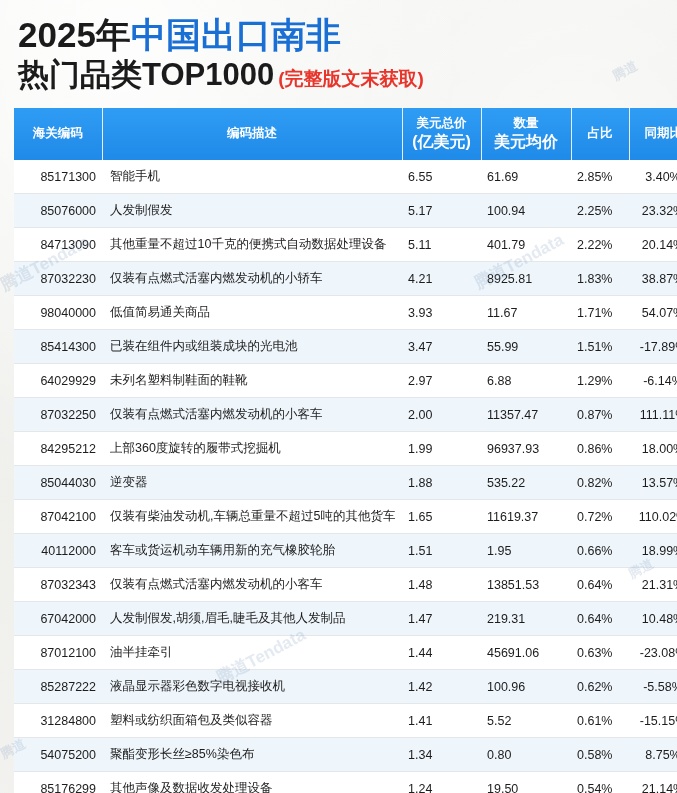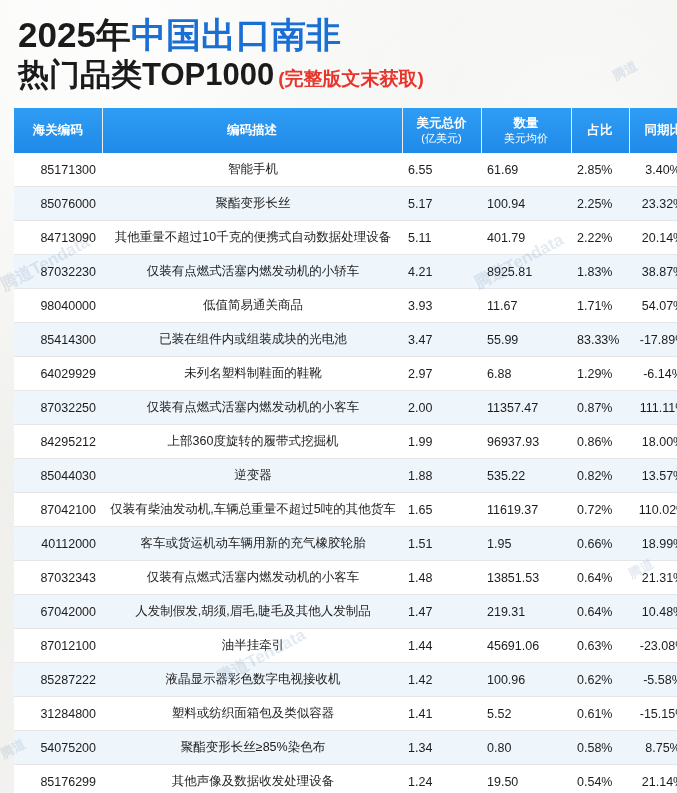--- a/index.html
+++ b/index.html
@@ -75,36 +75,36 @@
     font-weight: bold;
     text-align: center;
     padding: 7px 2px;
     border-right: 1px solid #e9eef2;
     line-height: 1.35;
     vertical-align: middle;
   }
   table.data thead th:last-child { border-right: none; }
   .th-sub {
     display: block;
-    font-size: 11px;
-    font-weight: normal;
+    font-size: 16px;
+    font-weight: bold;
   }
   table.data tbody td {
     font-size: 12.5px;
     color: #1d1d1d;
     padding: 8px 6px;
     border-bottom: 1px solid #e3e7ea;
     background: #ffffff;
     white-space: nowrap;
     overflow: hidden;
     text-overflow: ellipsis;
   }
   tbody tr.alt td { background: #eef5fb; }
   .c-code { text-align: right; padding-left: 10px !important; }
-  .c-desc { text-align: center; padding-left: 8px !important; }
+  .c-desc { text-align: left; padding-left: 8px !important; }
   .c-num { text-align: left; }
   .c-pos { text-align: center; color: #e8342a; font-weight: normal; }
   .c-neg { text-align: center; color: #16a34a; font-weight: normal; }
   
   .wm {
     position: absolute;
     color: rgba(120,150,185,0.20);
     font-size: 17px;
     font-weight: bold;
     transform: rotate(-28deg);
@@ -171,21 +171,21 @@
         <tr>
           <td class="c-code">85171300</td>
           <td class="c-desc">智能手机</td>
           <td class="c-num">6.55</td>
           <td class="c-num">61.69</td>
           <td class="c-num">2.85%</td>
           <td class="c-pos">3.40%</td>
         </tr>
         <tr class="alt">
           <td class="c-code">85076000</td>
-          <td class="c-desc">聚酯变形长丝</td>
+          <td class="c-desc">人发制假发</td>
           <td class="c-num">5.17</td>
           <td class="c-num">100.94</td>
           <td class="c-num">2.25%</td>
           <td class="c-pos">23.32%</td>
         </tr>
         <tr>
           <td class="c-code">84713090</td>
           <td class="c-desc">其他重量不超过10千克的便携式自动数据处理设备</td>
           <td class="c-num">5.11</td>
           <td class="c-num">401.79</td>
@@ -206,21 +206,21 @@
           <td class="c-num">3.93</td>
           <td class="c-num">11.67</td>
           <td class="c-num">1.71%</td>
           <td class="c-pos">54.07%</td>
         </tr>
         <tr class="alt">
           <td class="c-code">85414300</td>
           <td class="c-desc">已装在组件内或组装成块的光电池</td>
           <td class="c-num">3.47</td>
           <td class="c-num">55.99</td>
-          <td class="c-num">83.33%</td>
+          <td class="c-num">1.51%</td>
           <td class="c-neg">-17.89%</td>
         </tr>
         <tr>
           <td class="c-code">64029929</td>
           <td class="c-desc">未列名塑料制鞋面的鞋靴</td>
           <td class="c-num">2.97</td>
           <td class="c-num">6.88</td>
           <td class="c-num">1.29%</td>
           <td class="c-neg">-6.14%</td>
         </tr>

